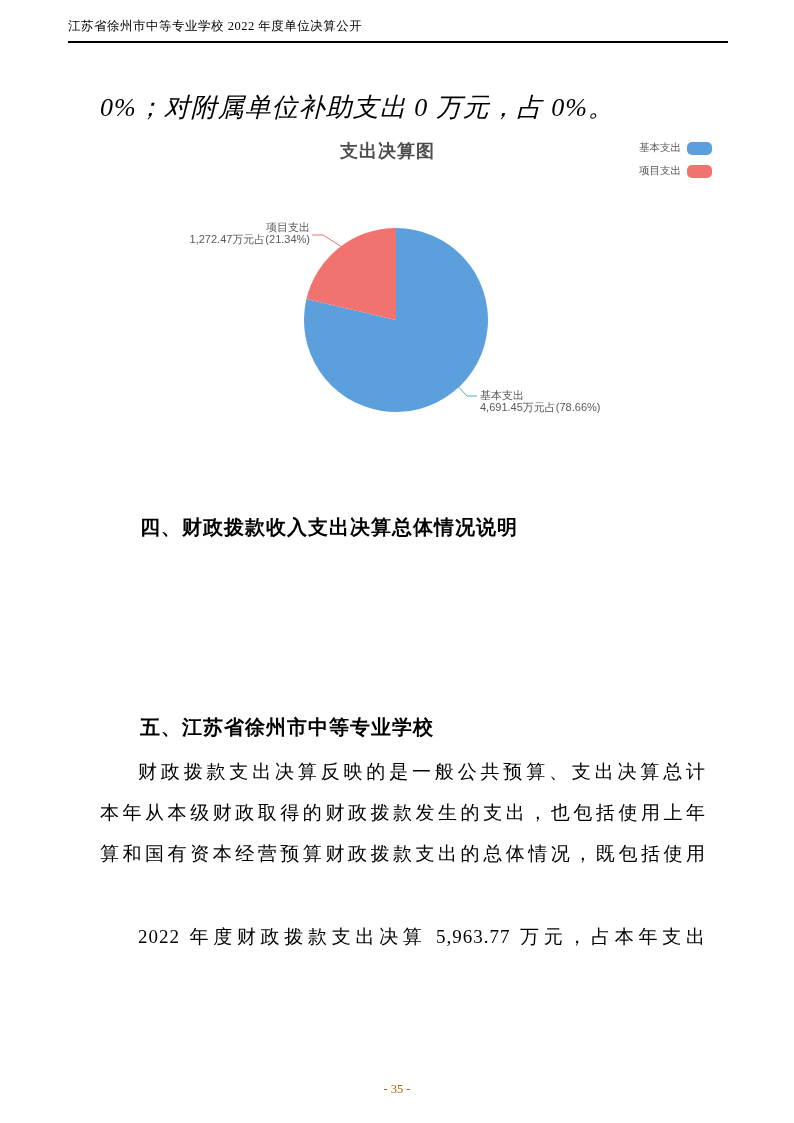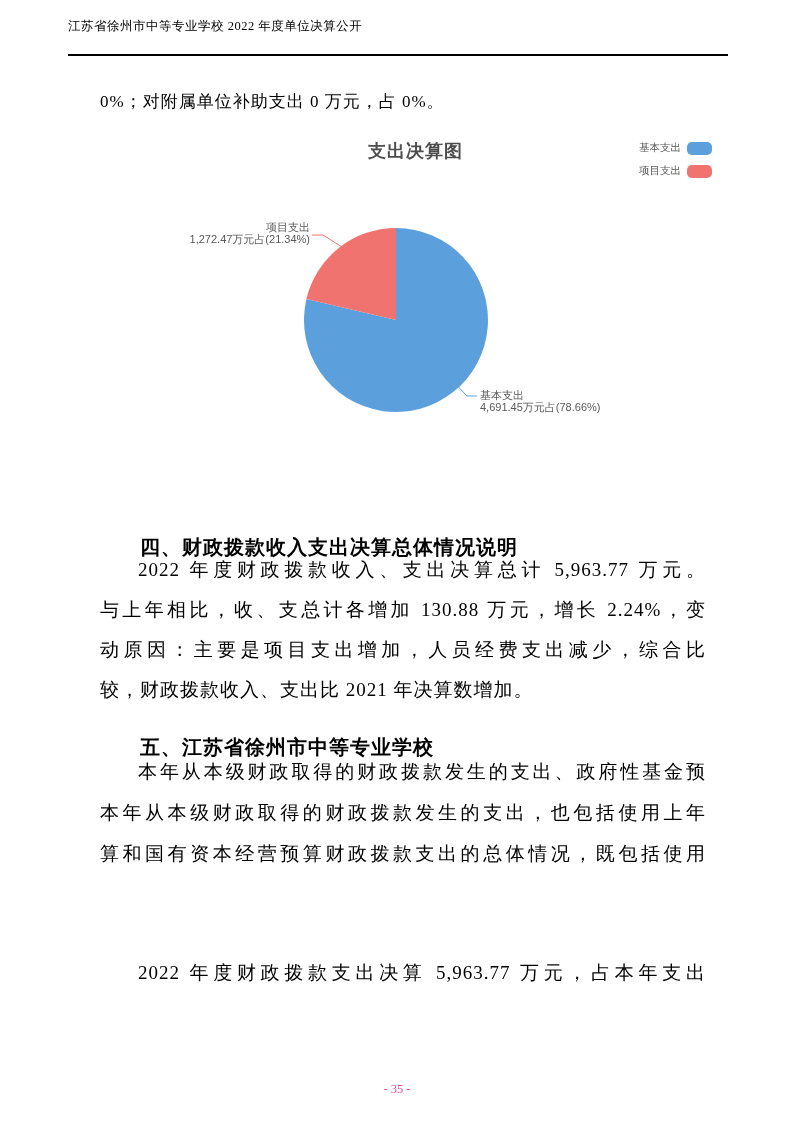--- a/index.html
+++ b/index.html
@@ -15,34 +15,35 @@
     color: #000;
   }
   .doc-header {
     position: absolute;
     left: 68px;
     right: 66px;
     top: 18px;
     font-size: 12.5px;
     letter-spacing: 0.5px;
     color: #000;
-    padding-bottom: 19px;
+    padding-bottom: 6px;
     border-bottom: 2px solid #000;
   }
   .intro-line {
     position: absolute;
     left: 100px;
     top: 90px;
-    font-size: 17px;
+    font-size: 26px;
     letter-spacing: 1px;
+    font-style: italic;
   }
   
   .chart-title {
     position: absolute;
-    left: 368px;
+    left: 340px;
     top: 139px;
     font-family: "Liberation Sans", sans-serif;
     font-size: 18px;
     font-weight: bold;
     color: #4d4d4d;
     letter-spacing: 1px;
   }
   .legend {
     position: absolute;
     right: 82px;
@@ -66,21 +67,20 @@
   
   .heading {
     position: absolute;
     left: 100px;
     right: 92px;
     font-size: 20px;
     font-weight: bold;
     text-indent: 2em;
     letter-spacing: 1px;
     line-height: 30px;
-    margin-top: 20px;
   }
   .para { position: absolute; left: 100px; right: 88px; }
   .line {
     font-size: 19px;
     line-height: 40px;
     height: 40px;
     white-space: nowrap;
     letter-spacing: 1px;
   }
   .lh41 .line { line-height: 41px; height: 41px; }
@@ -90,21 +90,21 @@
     text-align-last: justify;
     text-justify: inter-character;
   }
   .line.ind { text-indent: 2em; }
   .footer {
     position: absolute;
     left: 0; right: 0;
     top: 1082px;
     text-align: center;
     font-size: 12.5px;
-    color: #ec4899;
+    color: #a16207;
   }
 </style>
 </head>
 <body>
 
 <div class="page">
 
   <div class="doc-header">江苏省徐州市中等专业学校 2022 年度单位决算公开</div>
 
   <div class="intro-line">0%；对附属单位补助支出 0 万元，占 0%。</div>
@@ -133,32 +133,26 @@
     <polyline points="290,178 307,196 317,196" fill="none" stroke="#5BA0DC" stroke-width="1"></polyline>
 
     <text class="pie-label" x="150" y="31" text-anchor="end">项目支出</text>
     <text class="pie-label" x="150" y="43" text-anchor="end">1,272.47万元占(21.34%)</text>
 
     <text class="pie-label" x="320" y="199" text-anchor="start">基本支出</text>
     <text class="pie-label" x="320" y="211" text-anchor="start">4,691.45万元占(78.66%)</text>
   </svg>
 
   <div class="heading" style="top:512px;">四、财政拨款收入支出决算总体情况说明</div>
-  <div class="para" style="top:550px;">
-    <div class="line jst ind">2022 年度财政拨款收入、支出决算总计 5,963.77 万元。</div>
-    <div class="line jst">与上年相比，收、支总计各增加 130.88 万元，增长 2.24%，变</div>
-    <div class="line jst">动原因：主要是项目支出增加，人员经费支出减少，综合比</div>
-    <div class="line">较，财政拨款收入、支出比 2021 年决算数增加。</div>
-  </div>
 
   <div class="heading" style="top:712px;">五、江苏省徐州市中等专业学校</div>
   <div class="para lh41" style="top:751px;">
-    <div class="line jst ind">本年从本级财政取得的财政拨款发生的支出、政府性基金预</div>
+    <div class="line jst ind">财政拨款支出决算反映的是一般公共预算、支出决算总计</div>
     <div class="line jst">本年从本级财政取得的财政拨款发生的支出，也包括使用上年</div>
     <div class="line jst">算和国有资本经营预算财政拨款支出的总体情况，既包括使用</div>
   </div>
-  <div class="para lh41" style="top:952px;">
+  <div class="para lh41" style="top:916px;">
     <div class="line jst ind">2022 年度财政拨款支出决算 5,963.77 万元，占本年支出</div>
   </div>
 
   <div class="footer">- 35 -</div>
 
 </div>
 
 </body></html>

